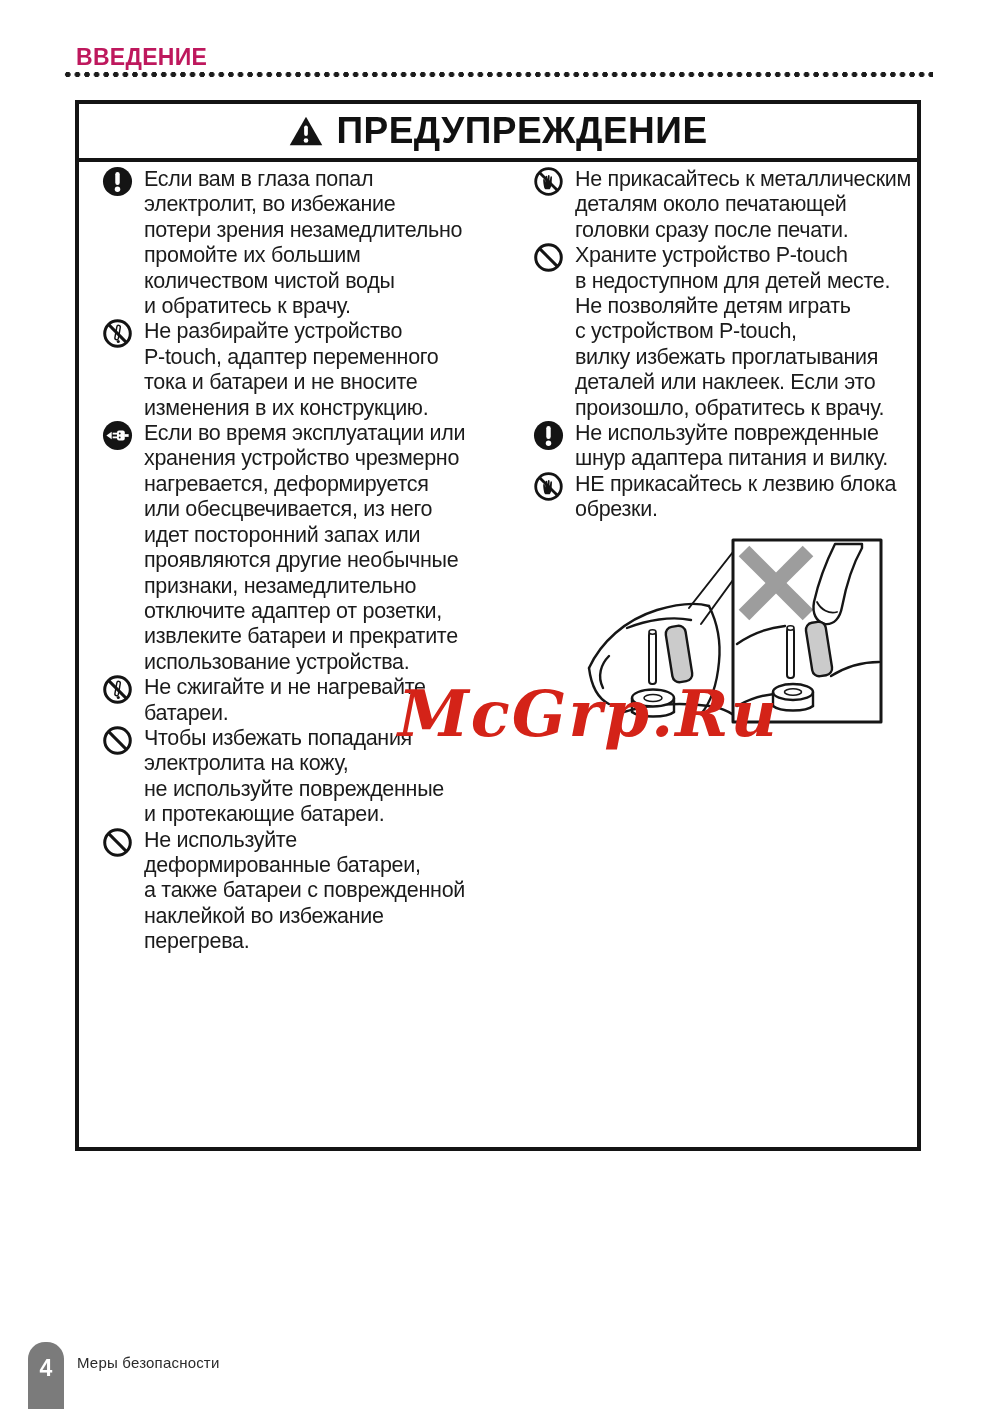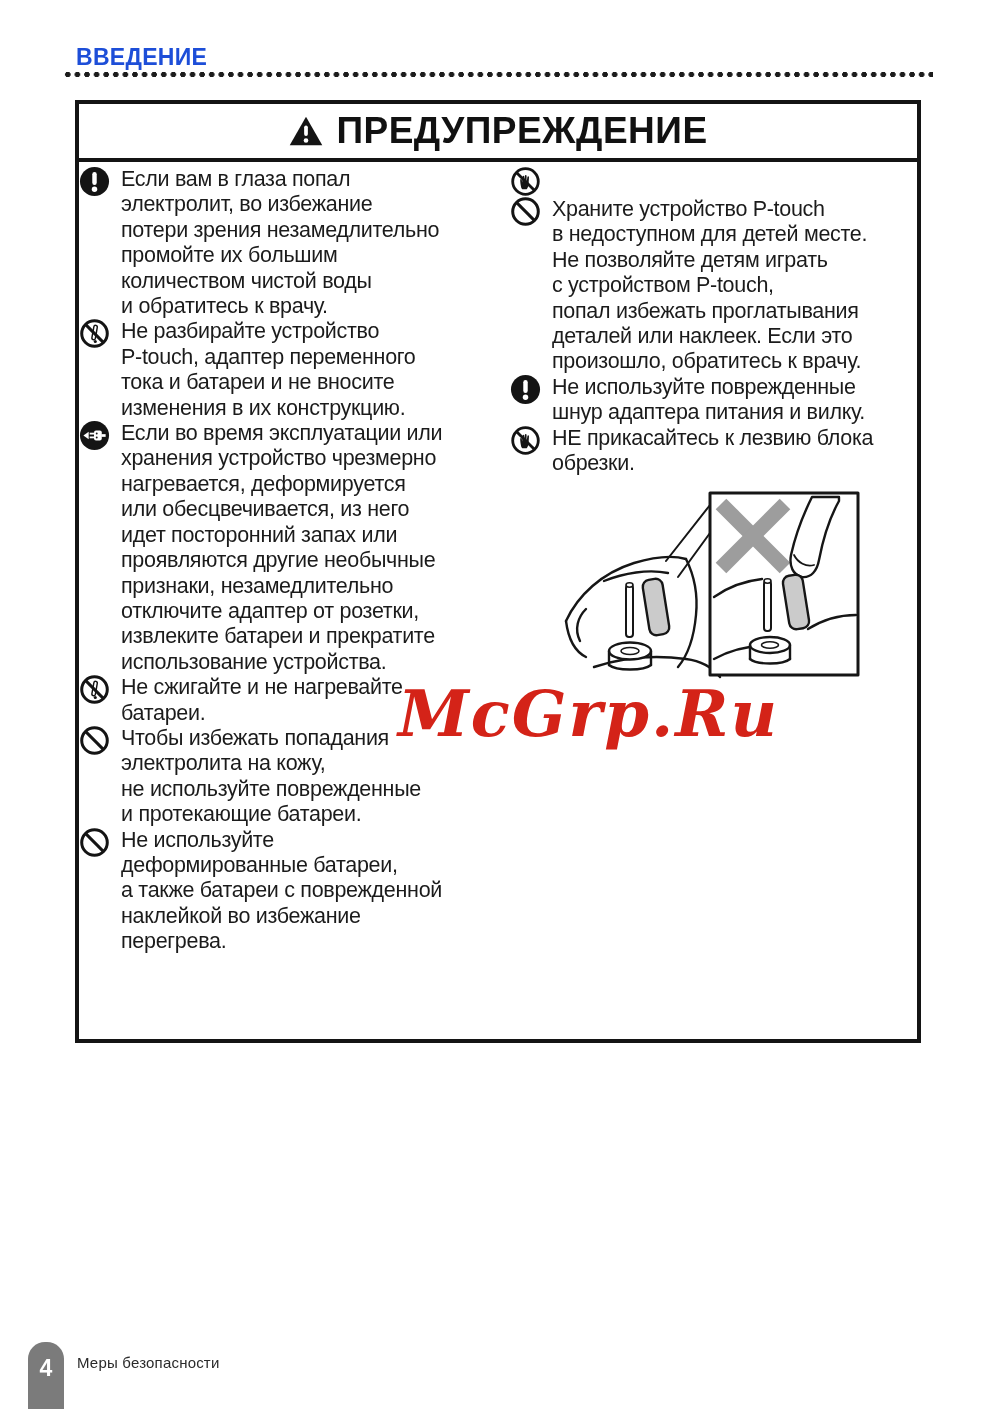--- a/index.html
+++ b/index.html
@@ -4,40 +4,40 @@
 <style>
   html,body{margin:0;padding:0;}
   body{
     width:1000px;height:1409px;position:relative;background:#ffffff;
     font-family:"Liberation Sans","DejaVu Sans",sans-serif;color:#1b1b1b;
     overflow:hidden;
   }
   
   .section-header{
     position:absolute;left:76px;top:44px;
-    font-size:23px;font-weight:bold;letter-spacing:.3px;color:#1d4ed8;
+    font-size:23px;font-weight:bold;letter-spacing:.3px;color:#be185d;
   }
   .dotted-rule{
     position:absolute;left:63px;top:70px;width:870px;height:9px;
     background-image:radial-gradient(circle,#1c1c1c 2.5px,transparent 2.9px);
     background-size:9.6px 9px;background-repeat:repeat-x;background-position:0 50%;
   }
   
   .warning-box{
-    position:absolute;left:75px;top:100px;width:846px;height:943px;
+    position:absolute;left:75px;top:100px;width:846px;height:1051px;
     border:4px solid #141414;box-sizing:border-box;background:#fff;
   }
   .warning-title-bar{
     height:54px;border-bottom:4px solid #141414;
     display:flex;align-items:center;justify-content:center;gap:12px;
   }
   .warning-title-bar .t-icon{width:36px;height:33px;}
   .warning-title{font-size:37px;font-weight:bold;letter-spacing:.5px;color:#111;}
   .warning-content{
-    display:flex;padding:5px 6px 0 0;box-sizing:border-box;
+    display:flex;padding:5px 6px 0 23px;box-sizing:border-box;
   }
   .w-col{display:flex;flex-direction:column;}
   .w-col-left{width:410px;margin-right:21px;}
   .w-col-right{flex:1;}
   .w-item{display:flex;align-items:flex-start;}
   .w-icon{width:31px;height:31px;flex:0 0 31px;margin-top:-1px;}
   .w-text{
     margin-left:11px;font-size:21.5px;line-height:25.4px;letter-spacing:-0.3px;
     white-space:pre-line;color:#1b1b1b;
   }
@@ -180,30 +180,33 @@
 наклейкой во избежание
 перегрева.</div>
       </div>
     </div>
 
     <div class="w-col w-col-right">
       <div class="w-item">
         <svg class="w-icon" viewBox="0 0 32 32">
             <use href="#i-notouch"></use>
           </svg>
+        <div class="w-text">Не прикасайтесь к металлическим
+деталям около печатающей
+головки сразу после печати.</div>
       </div>
       <div class="w-item">
         <svg class="w-icon" viewBox="0 0 32 32">
             <use href="#i-prohibit"></use>
           </svg>
         <div class="w-text">Храните устройство P-touch
 в недоступном для детей месте.
 Не позволяйте детям играть
 с устройством P-touch,
-попал избежать проглатывания
+вилку избежать проглатывания
 деталей или наклеек. Если это
 произошло, обратитесь к врачу.</div>
       </div>
       <div class="w-item">
         <svg class="w-icon" viewBox="0 0 32 32">
             <use href="#i-attention"></use>
           </svg>
         <div class="w-text">Не используйте поврежденные
 шнур адаптера питания и вилку.</div>
       </div>

